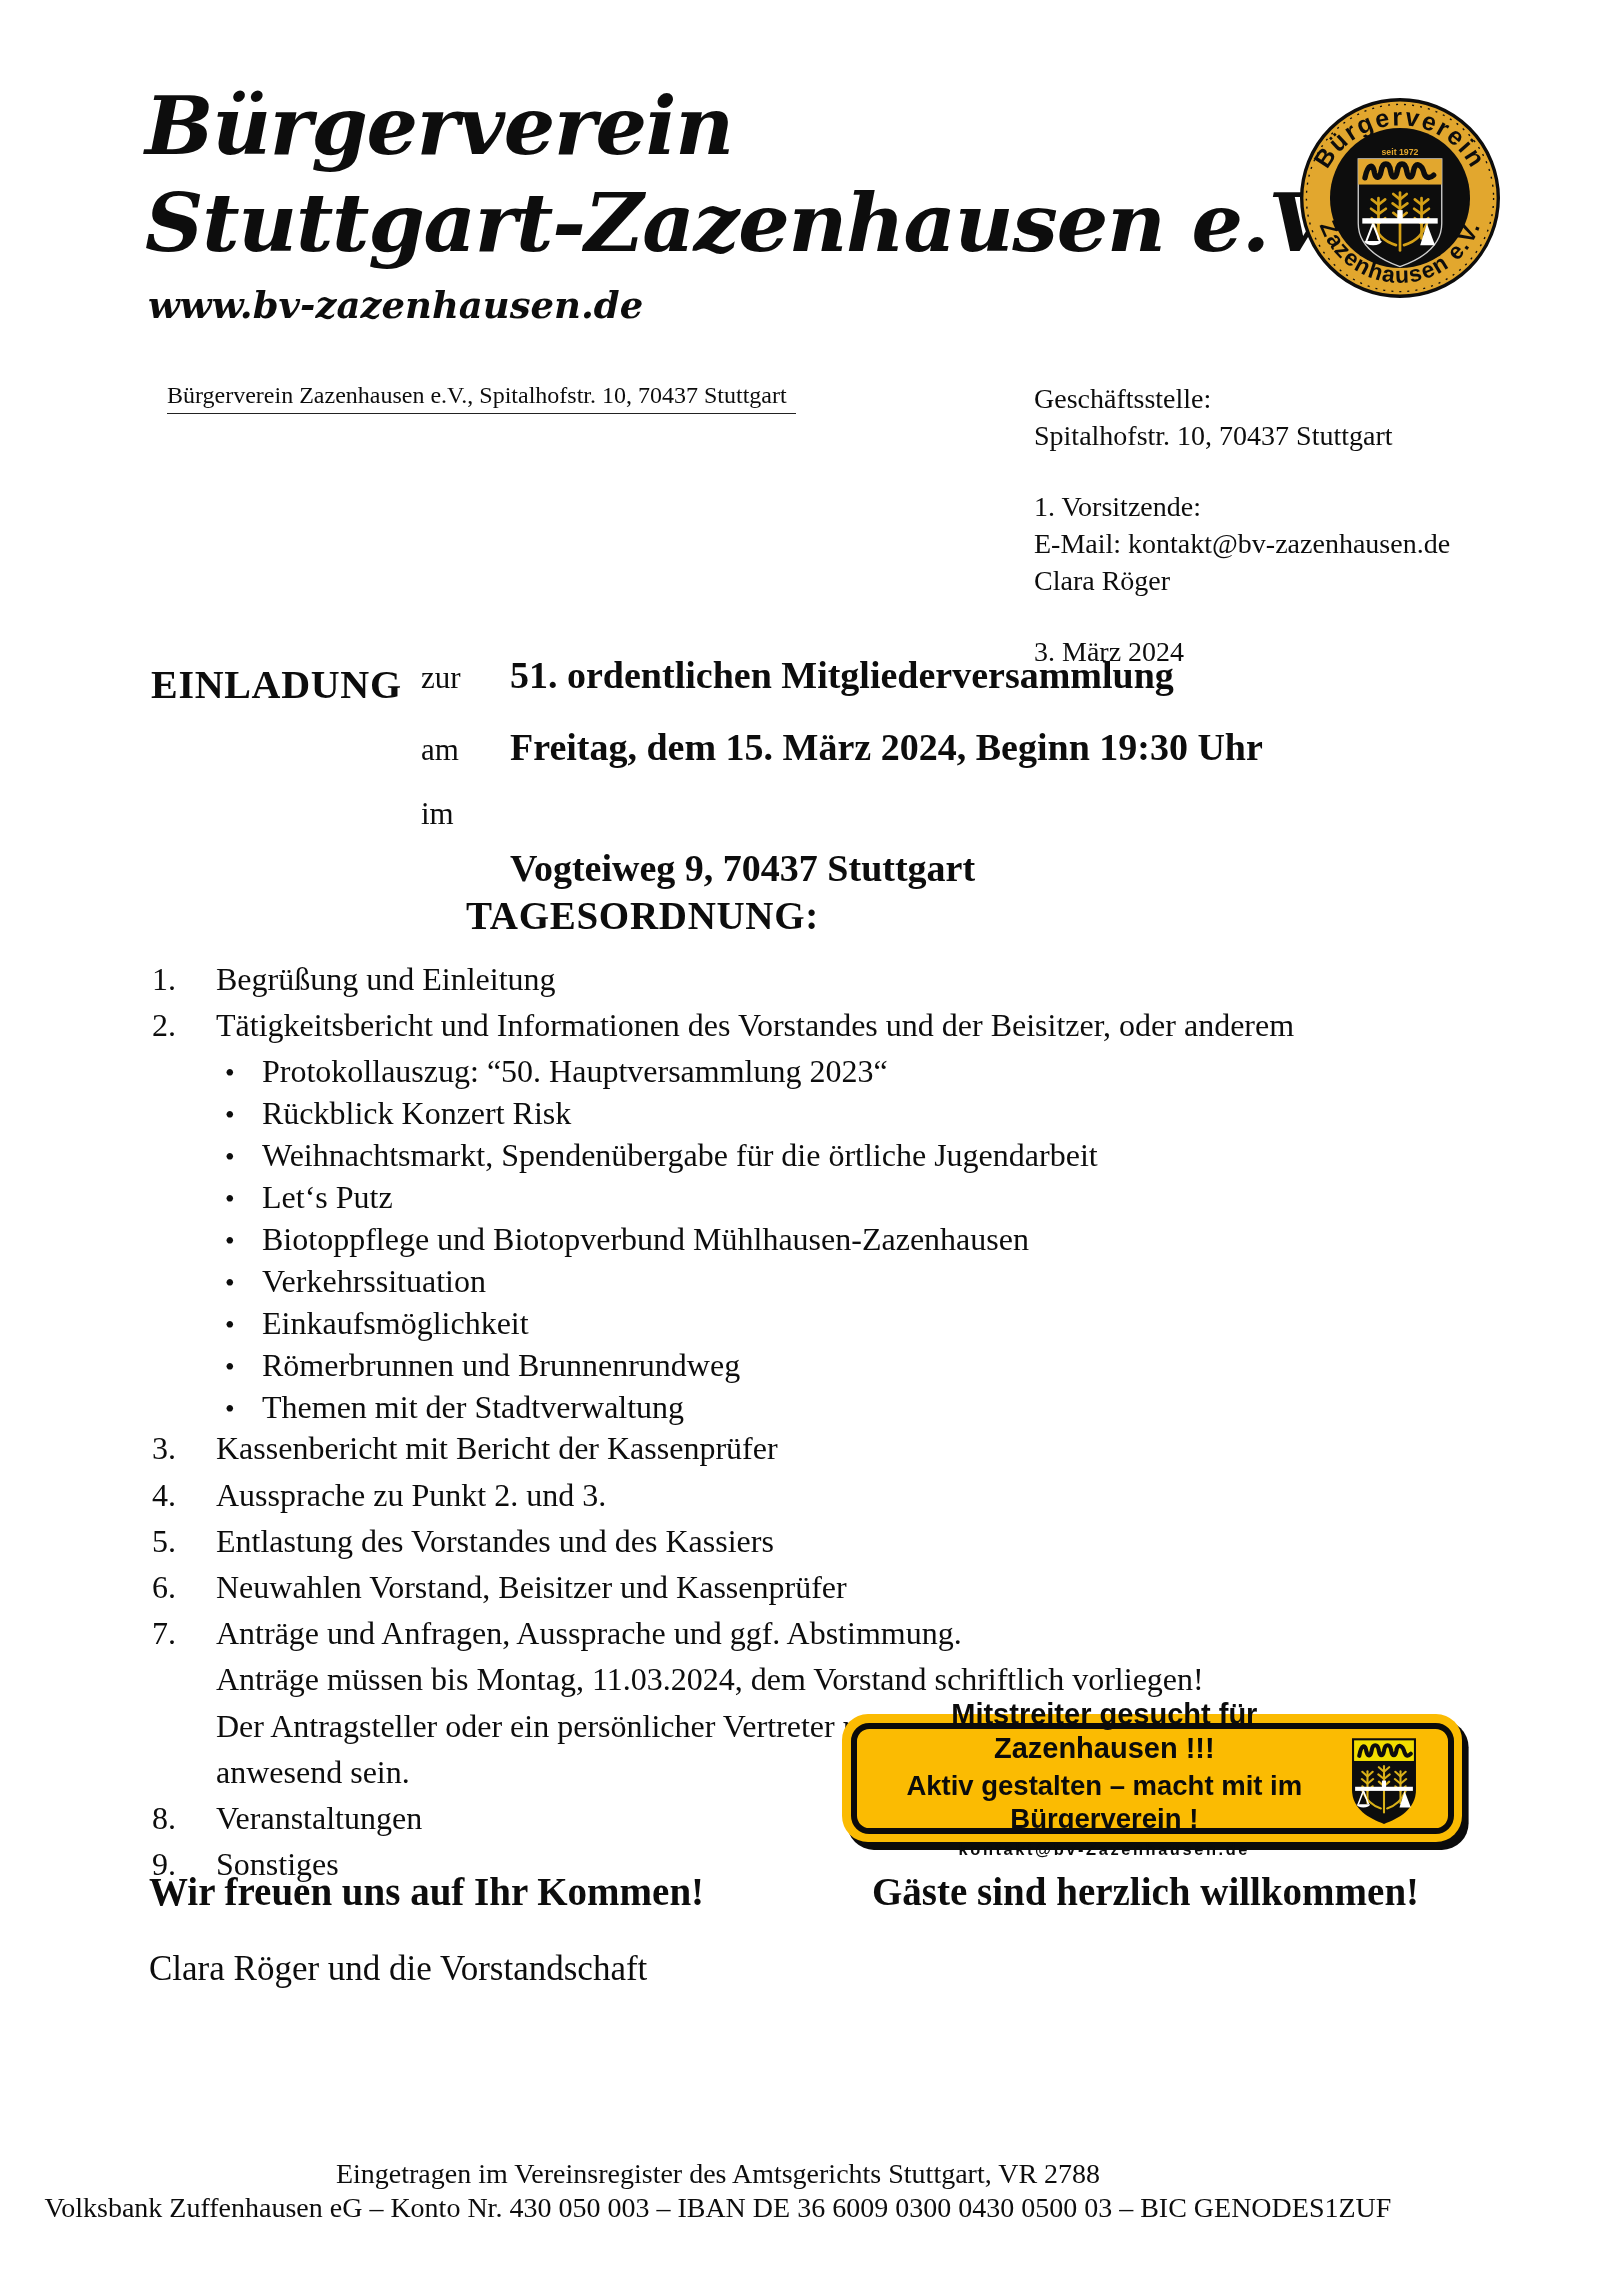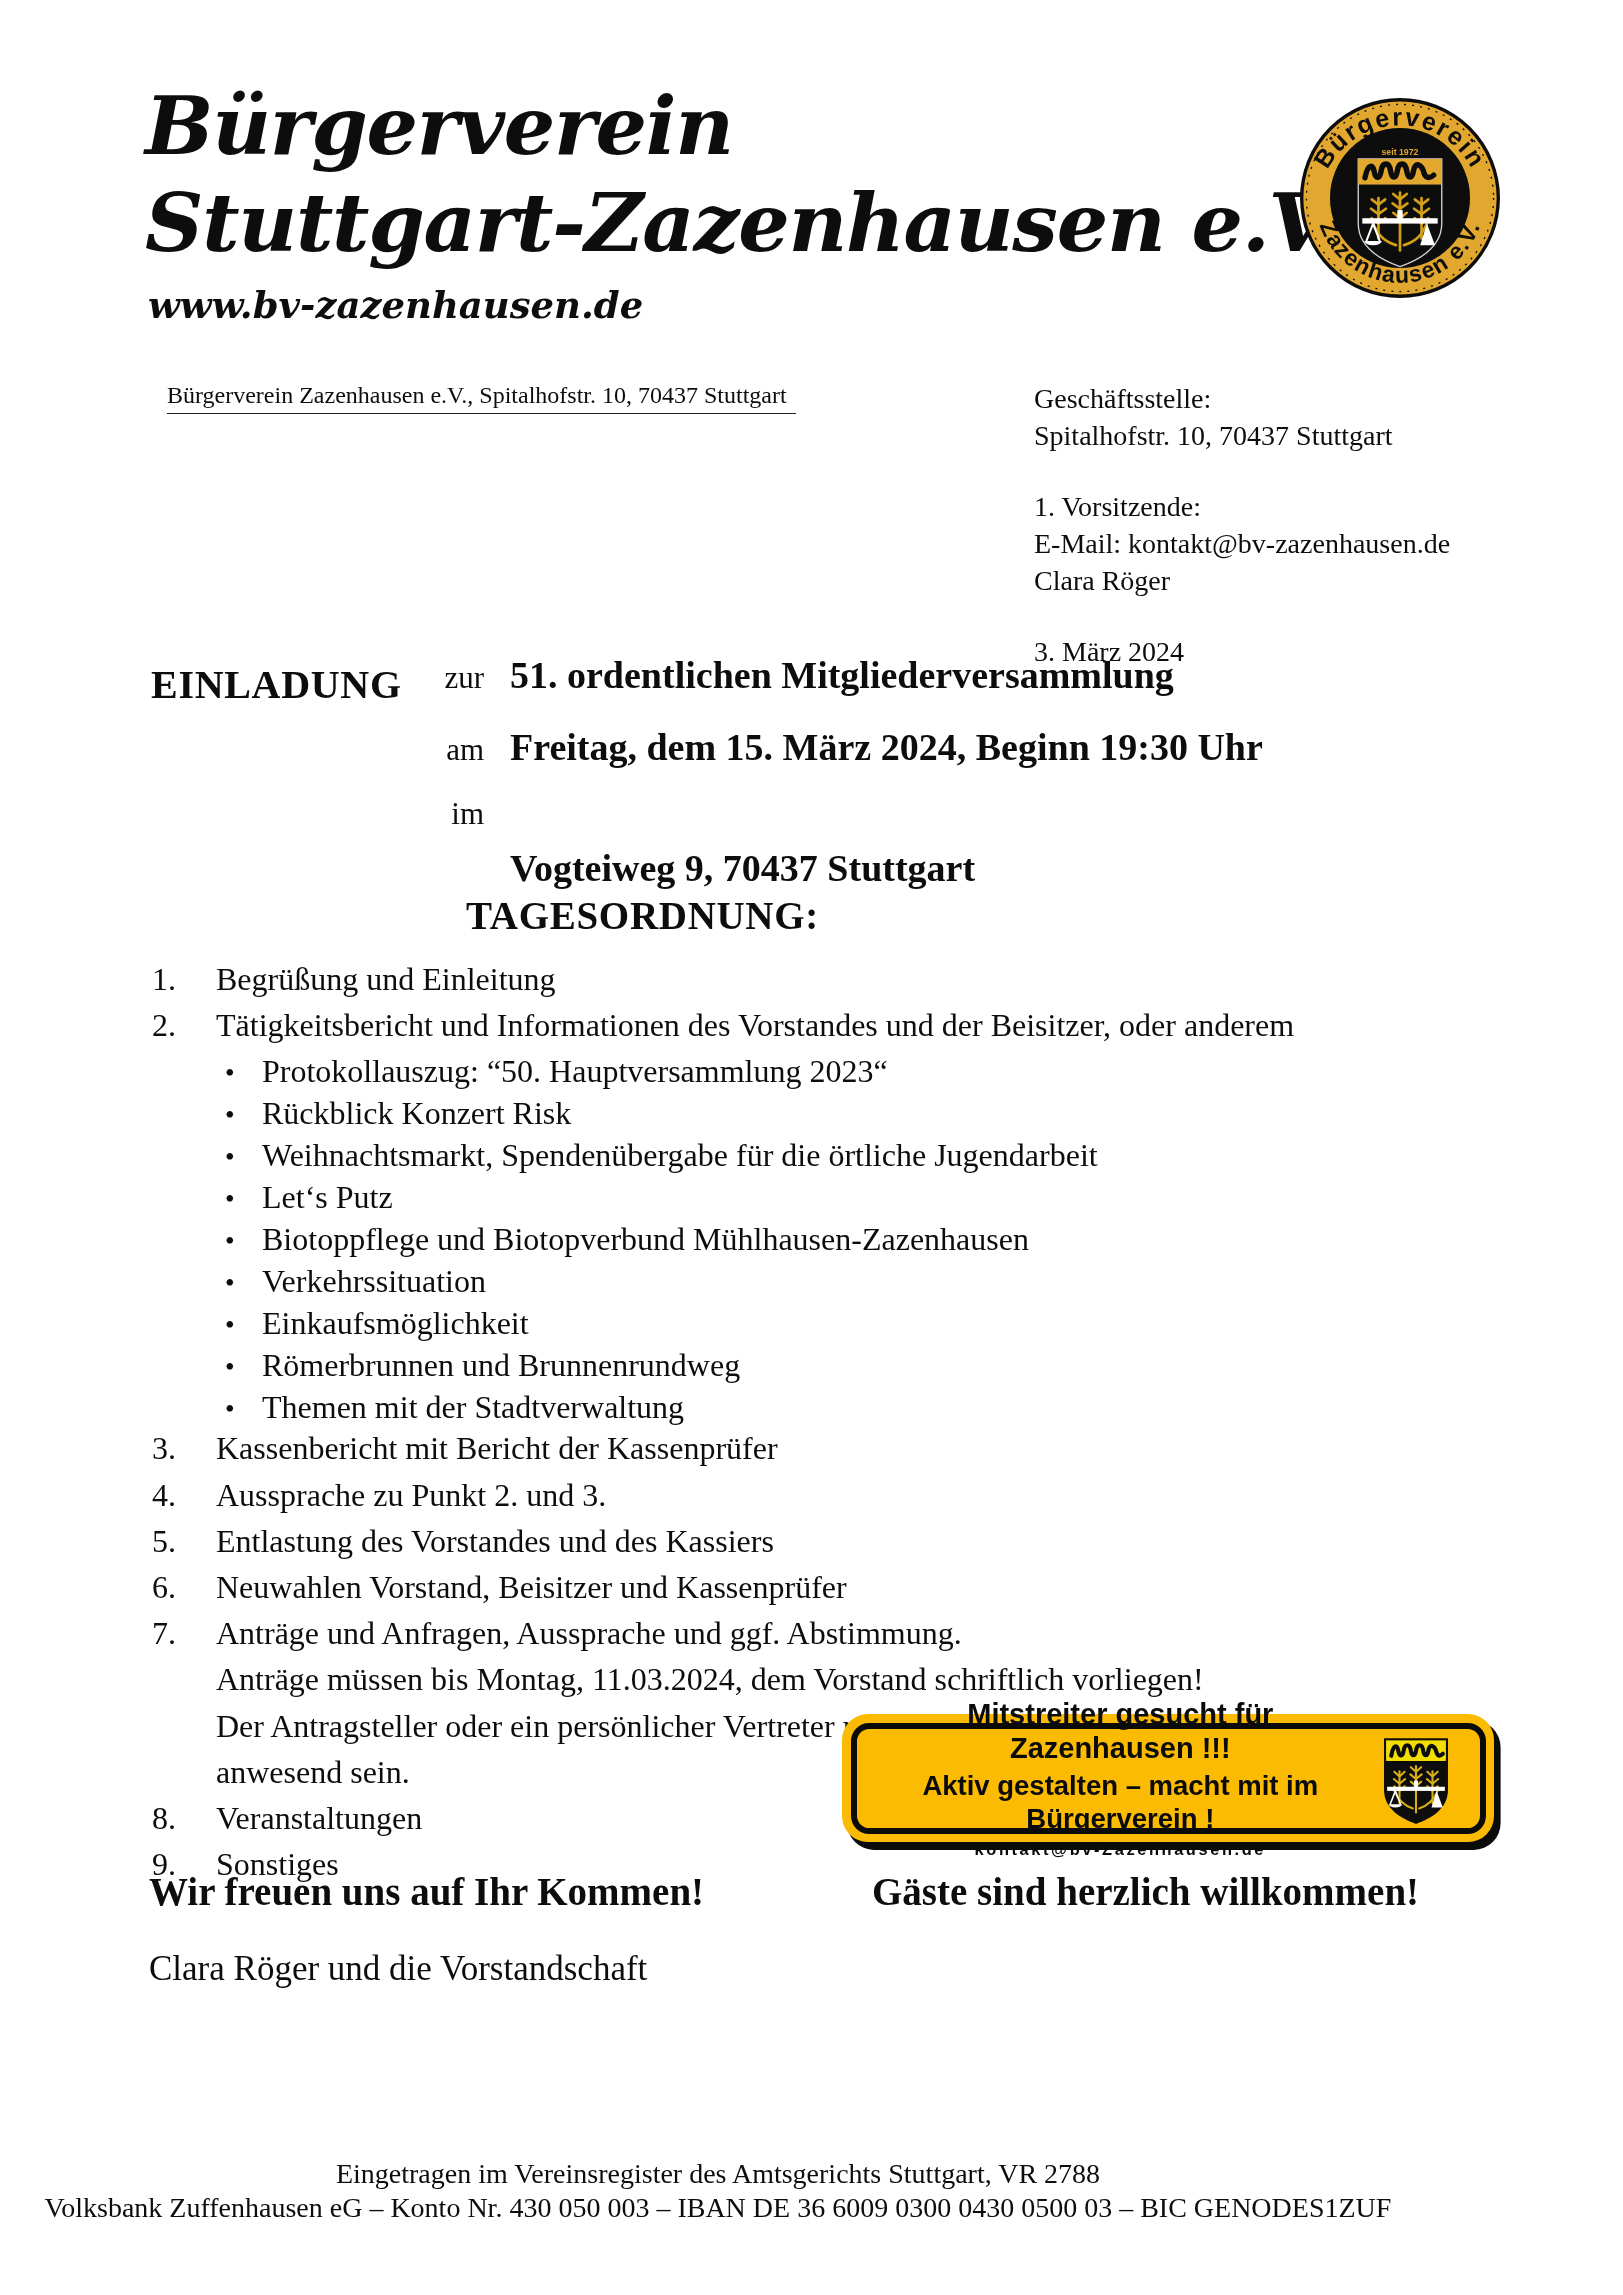--- a/index.html
+++ b/index.html
@@ -38,21 +38,21 @@
   }
   .contact .gap{height:34px;}
   
   .invite{position:absolute;left:151px;top:653px;display:flex;}
   .invite-label{
     font-weight:bold;font-size:40px;width:270px;flex:0 0 270px;
     padding-top:7.9px;letter-spacing:0.7px;
   }
   .invite-row{display:flex;align-items:baseline;}
   .invite-row .prefix{
-    width:63px;flex:0 0 63px;text-align:right;margin-right:26px;
+    width:63px;flex:0 0 63px;margin-right:26px;
     font-size:31px;
   }
   .invite-row .main{font-weight:bold;font-size:38px;white-space:nowrap;}
   .invite-row.r1,.invite-row.r2{margin-bottom:27.5px;}
   .invite-row.r3{margin-bottom:14.4px;}
   
   .agenda-heading{
     position:absolute;left:0;top:893px;width:1285px;
     text-align:center;font-weight:bold;font-size:39px;letter-spacing:0.7px;
   }
@@ -62,21 +62,20 @@
   .agenda-row.bullet{margin-bottom:3.9px;}
   .agenda-row .marker{flex:0 0 64px;width:64px;}
   .agenda-row.bullet{padding-left:73px;}
   .agenda-row.bullet .marker{flex:0 0 37px;width:37px;font-size:27.5px;}
   .agenda-row .text{white-space:nowrap;}
   
   .banner{
     position:absolute;left:842px;top:1714px;width:620px;height:128px;
     background:#FBBB02;border-radius:26px;
     box-shadow:5.9px 7.2px 0 0.7px #0b0b0b;
-    padding-left:32px;
   }
   .banner-inner{
     position:absolute;left:8.5px;top:8.5px;right:8.5px;bottom:8.5px;
     border:6.5px solid #0b0b0b;border-radius:18.3px;background:#FBBB02;
     display:flex;align-items:center;
   }
   .banner-text{
     flex:1;text-align:center;
     font-family:"Liberation Sans", sans-serif;font-weight:bold;color:#0b0b0b;
     padding-left:17px;

